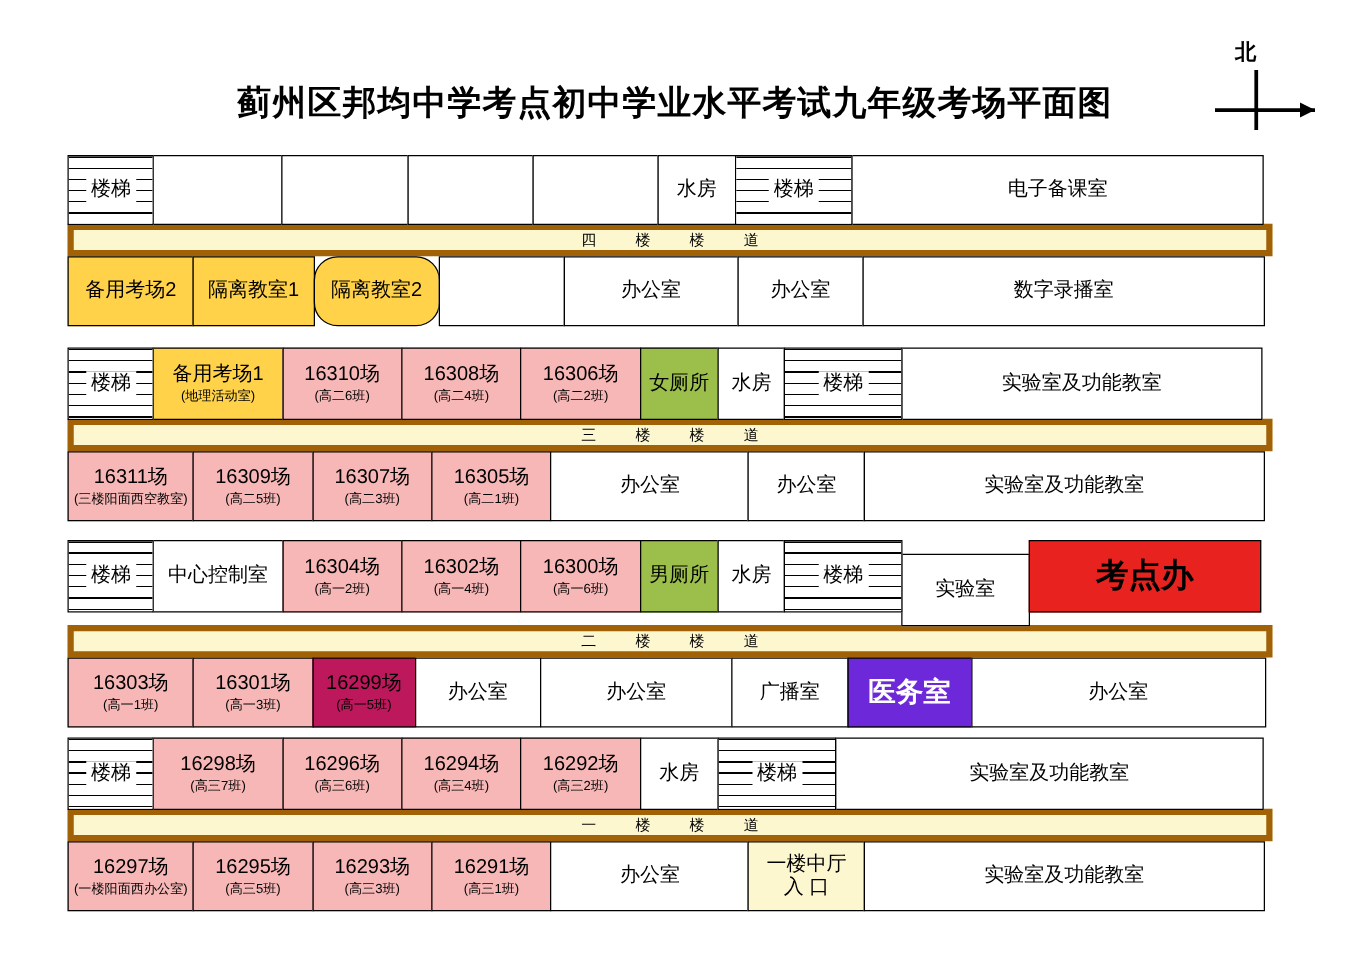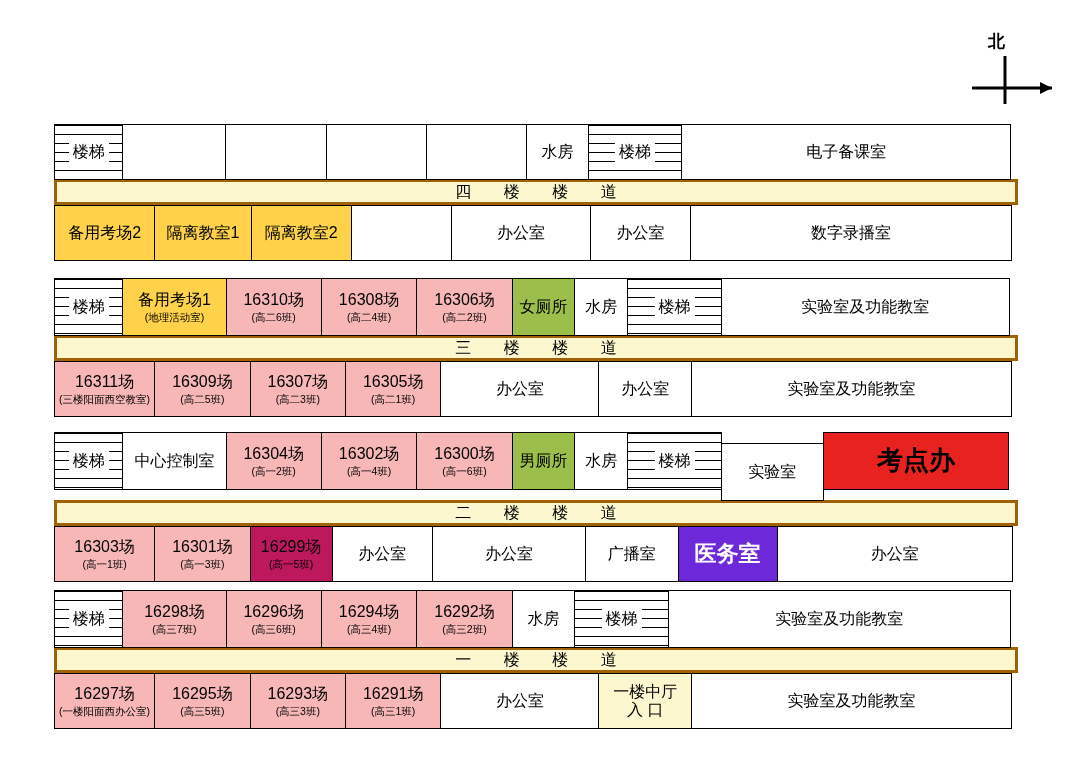--- a/index.html
+++ b/index.html
@@ -106,47 +106,48 @@
   .stairs .txt {
     position: relative;
     z-index: 2;
     background: #fff;
     padding: 1px 4px;
     font-size: 16px;
   }
 
   
   .corridor {
-    border: 3px solid #a16207;
+    border: 5px solid #a16207;
     background: #fdf7d0;
     box-sizing: border-box;
     height: 26px;
     display: flex;
     align-items: center;
     justify-content: center;
-    font-size: 16px;
+    font-size: 12px;
     letter-spacing: 14px;
     text-indent: 14px;
     margin-top: -1px;
   }
 </style>
 </head>
 <body>
 
 <div id="page">
 
   <div class="compass">
     <div class="label">北</div>
     <svg width="100" height="60" viewBox="0 0 100 60">
       <line x1="45" y1="4" x2="45" y2="52" stroke="#000" stroke-width="3"></line>
       <line x1="12" y1="36" x2="92" y2="36" stroke="#000" stroke-width="3"></line>
       <polygon points="92,36 80,30 80,42" fill="#000"></polygon>
     </svg>
   </div>
 
+  <div class="title">蓟州区邦均中学考点初中学业水平考试九年级考场平面图</div>
 
   <div id="floors-host">
       <div class="floor" style="top: 124px;">
         <div class="row">
           <div class="cell stairs" style="width: 69.408px; height: 56px; background: rgb(255, 255, 255);">
             <div class="hatch"></div>
             <div class="txt">楼梯</div>
           </div>
           <div class="cell" style="width: 103.148px; height: 56px; background: rgb(255, 255, 255);">
             <div></div>
@@ -172,21 +173,21 @@
           </div>
         </div>
         <div class="corridor">四 楼 楼 道</div>
         <div class="row">
           <div class="cell" style="width: 101.22px; height: 56px; background: rgb(255, 210, 74);">
             <div>备用考场2</div>
           </div>
           <div class="cell" style="width: 97.364px; height: 56px; background: rgb(255, 210, 74);">
             <div>隔离教室1</div>
           </div>
-          <div class="cell" style="width: 101.22px; height: 56px; background: rgb(255, 210, 74);">
+          <div class="cell" style="width: 101.22px; height: 56px; background: rgb(255, 210, 74); border-radius: 19px;">
             <div>隔离教室2</div>
           </div>
           <div class="cell" style="width: 101.22px; height: 56px; background: rgb(255, 255, 255);">
             <div></div>
           </div>
           <div class="cell" style="width: 139.78px; height: 56px; background: rgb(255, 255, 255);">
             <div>办公室</div>
           </div>
           <div class="cell" style="width: 101.22px; height: 56px; background: rgb(255, 255, 255);">
             <div>办公室</div>

